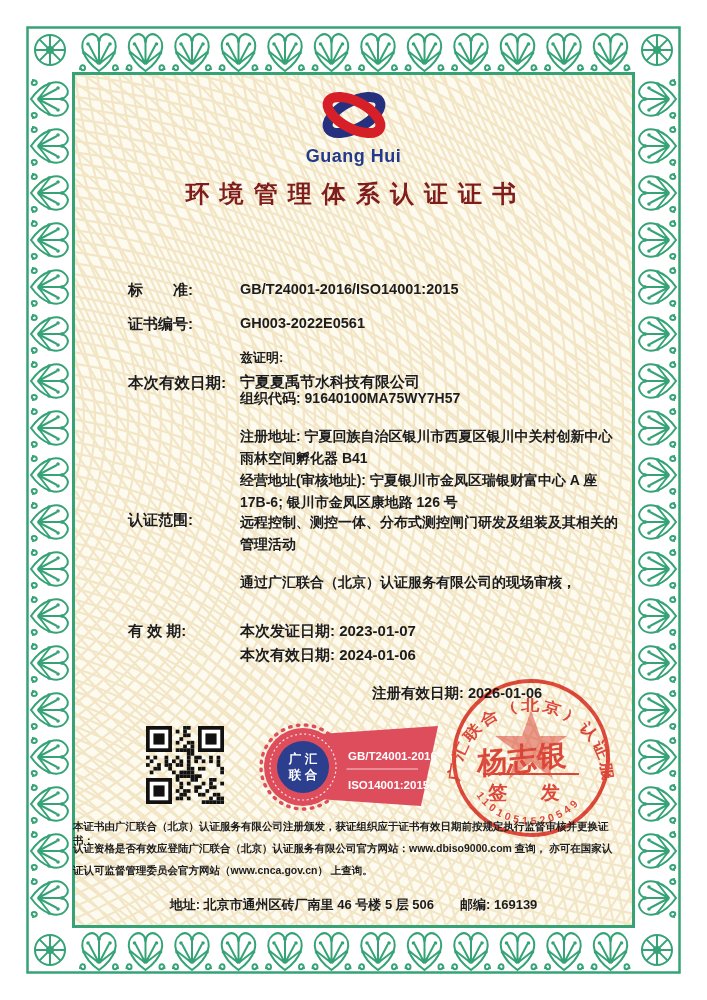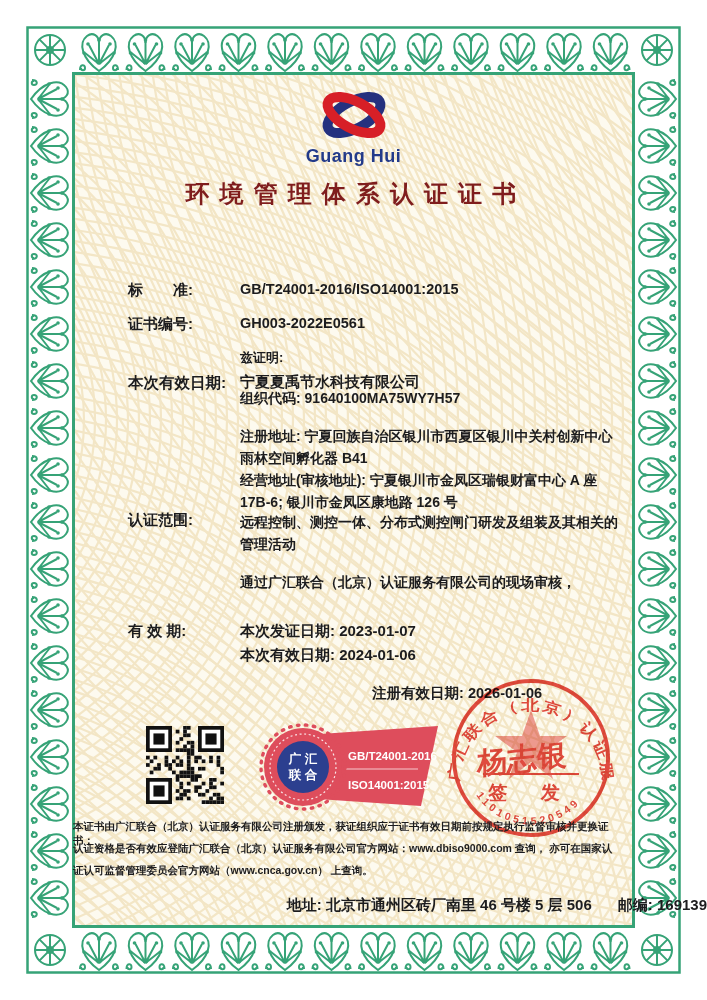--- a/index.html
+++ b/index.html
@@ -20,22 +20,22 @@
   .cert-title{position:absolute;left:0;top:178px;width:707px;text-align:center;
               font-size:24px;font-weight:bold;color:#7f1d1d;letter-spacing:.42em;padding-left:.2em;box-sizing:border-box;}
 
   .row{position:absolute;left:128px;width:490px;display:flex;}
   .row .lbl{width:112px;flex:none;font-weight:bold;font-size:15px;}
   .row .val{flex:1;font-weight:bold;font-size:14.5px;}
   .plain{position:absolute;font-weight:bold;}
   .addr{line-height:22px;}
 
   .footer-line{position:absolute;left:73px;width:545px;font-size:10.5px;font-weight:bold;color:#1c1c1e;}
-  .addr-line{position:absolute;left:0;top:896px;width:707px;display:flex;justify-content:flex-end;gap:26px;
-             font-size:15px;font-weight:bold;}
+  .addr-line{position:absolute;left:0;top:896px;width:707px;display:flex;justify-content:center;gap:26px;
+             font-size:13px;font-weight:bold;}
 
   .stamp{position:absolute;left:445px;top:672px;mix-blend-mode:multiply;opacity:.9;}
   .stamp text{fill:#df382e;font-weight:bold;}
   .badge{position:absolute;left:256px;top:720px;}
   .qr{position:absolute;left:146px;top:726px;}
 </style>
 </head>
 <body>
 
 <div class="page">

